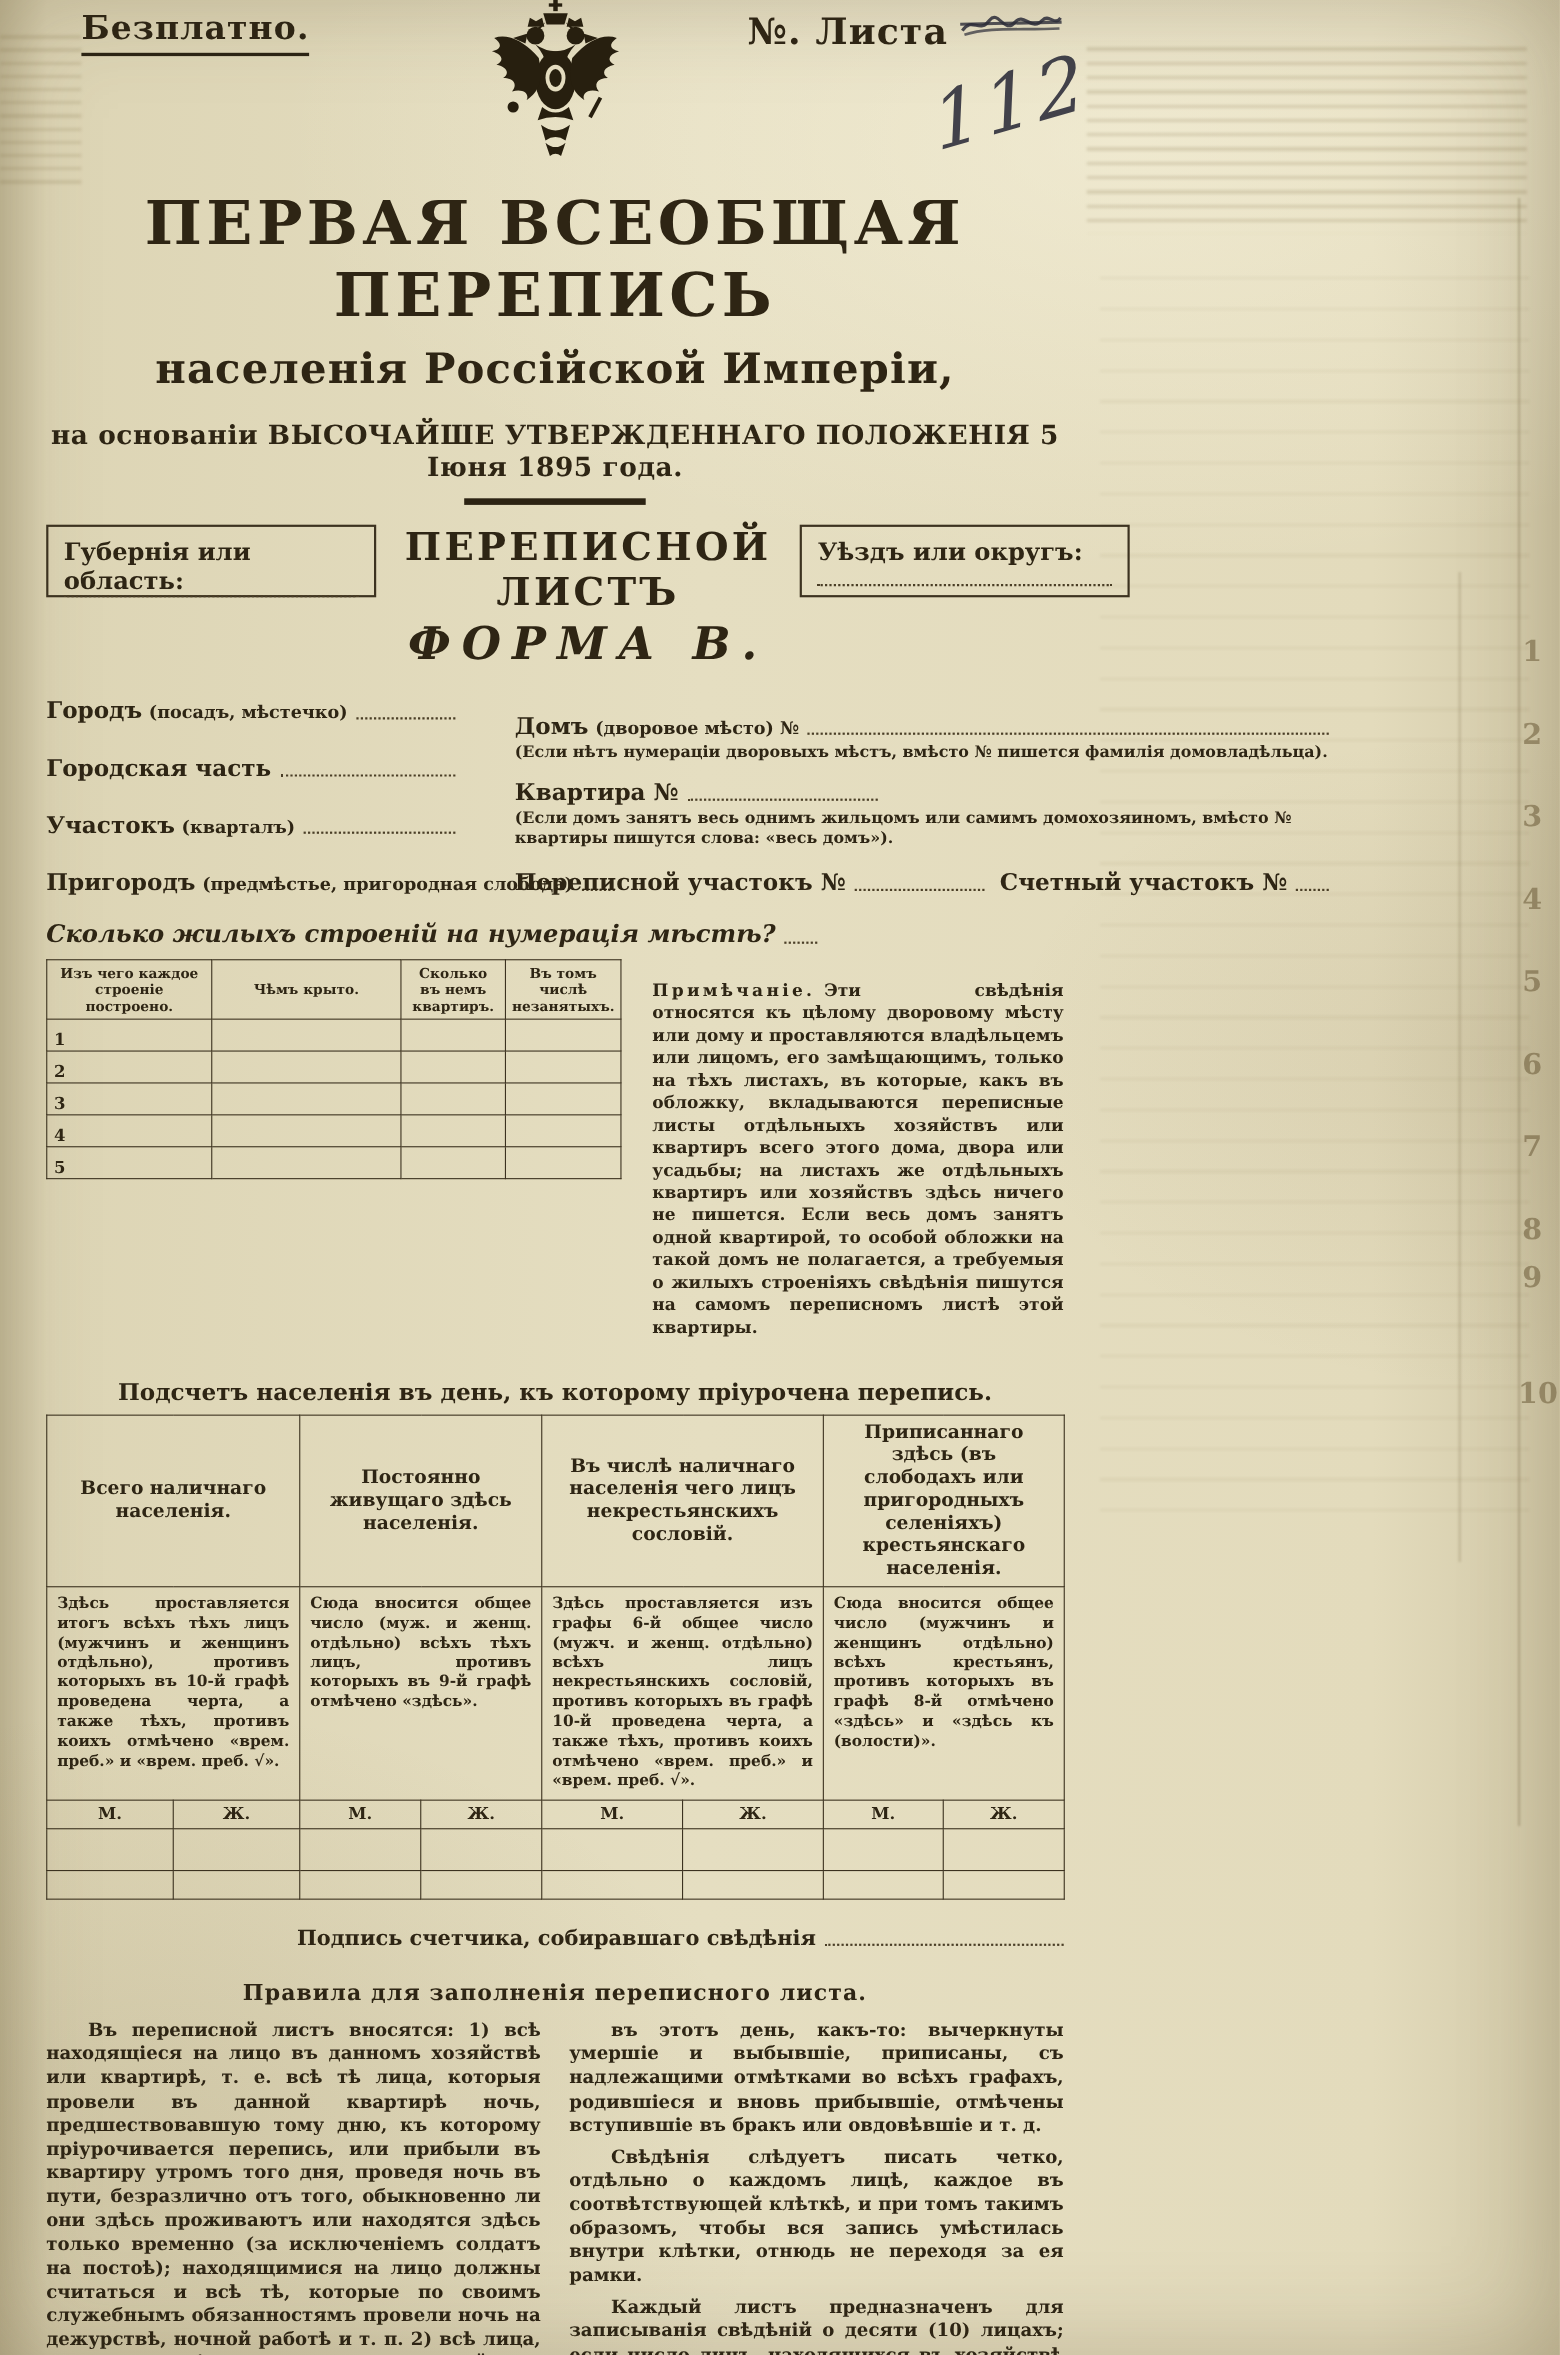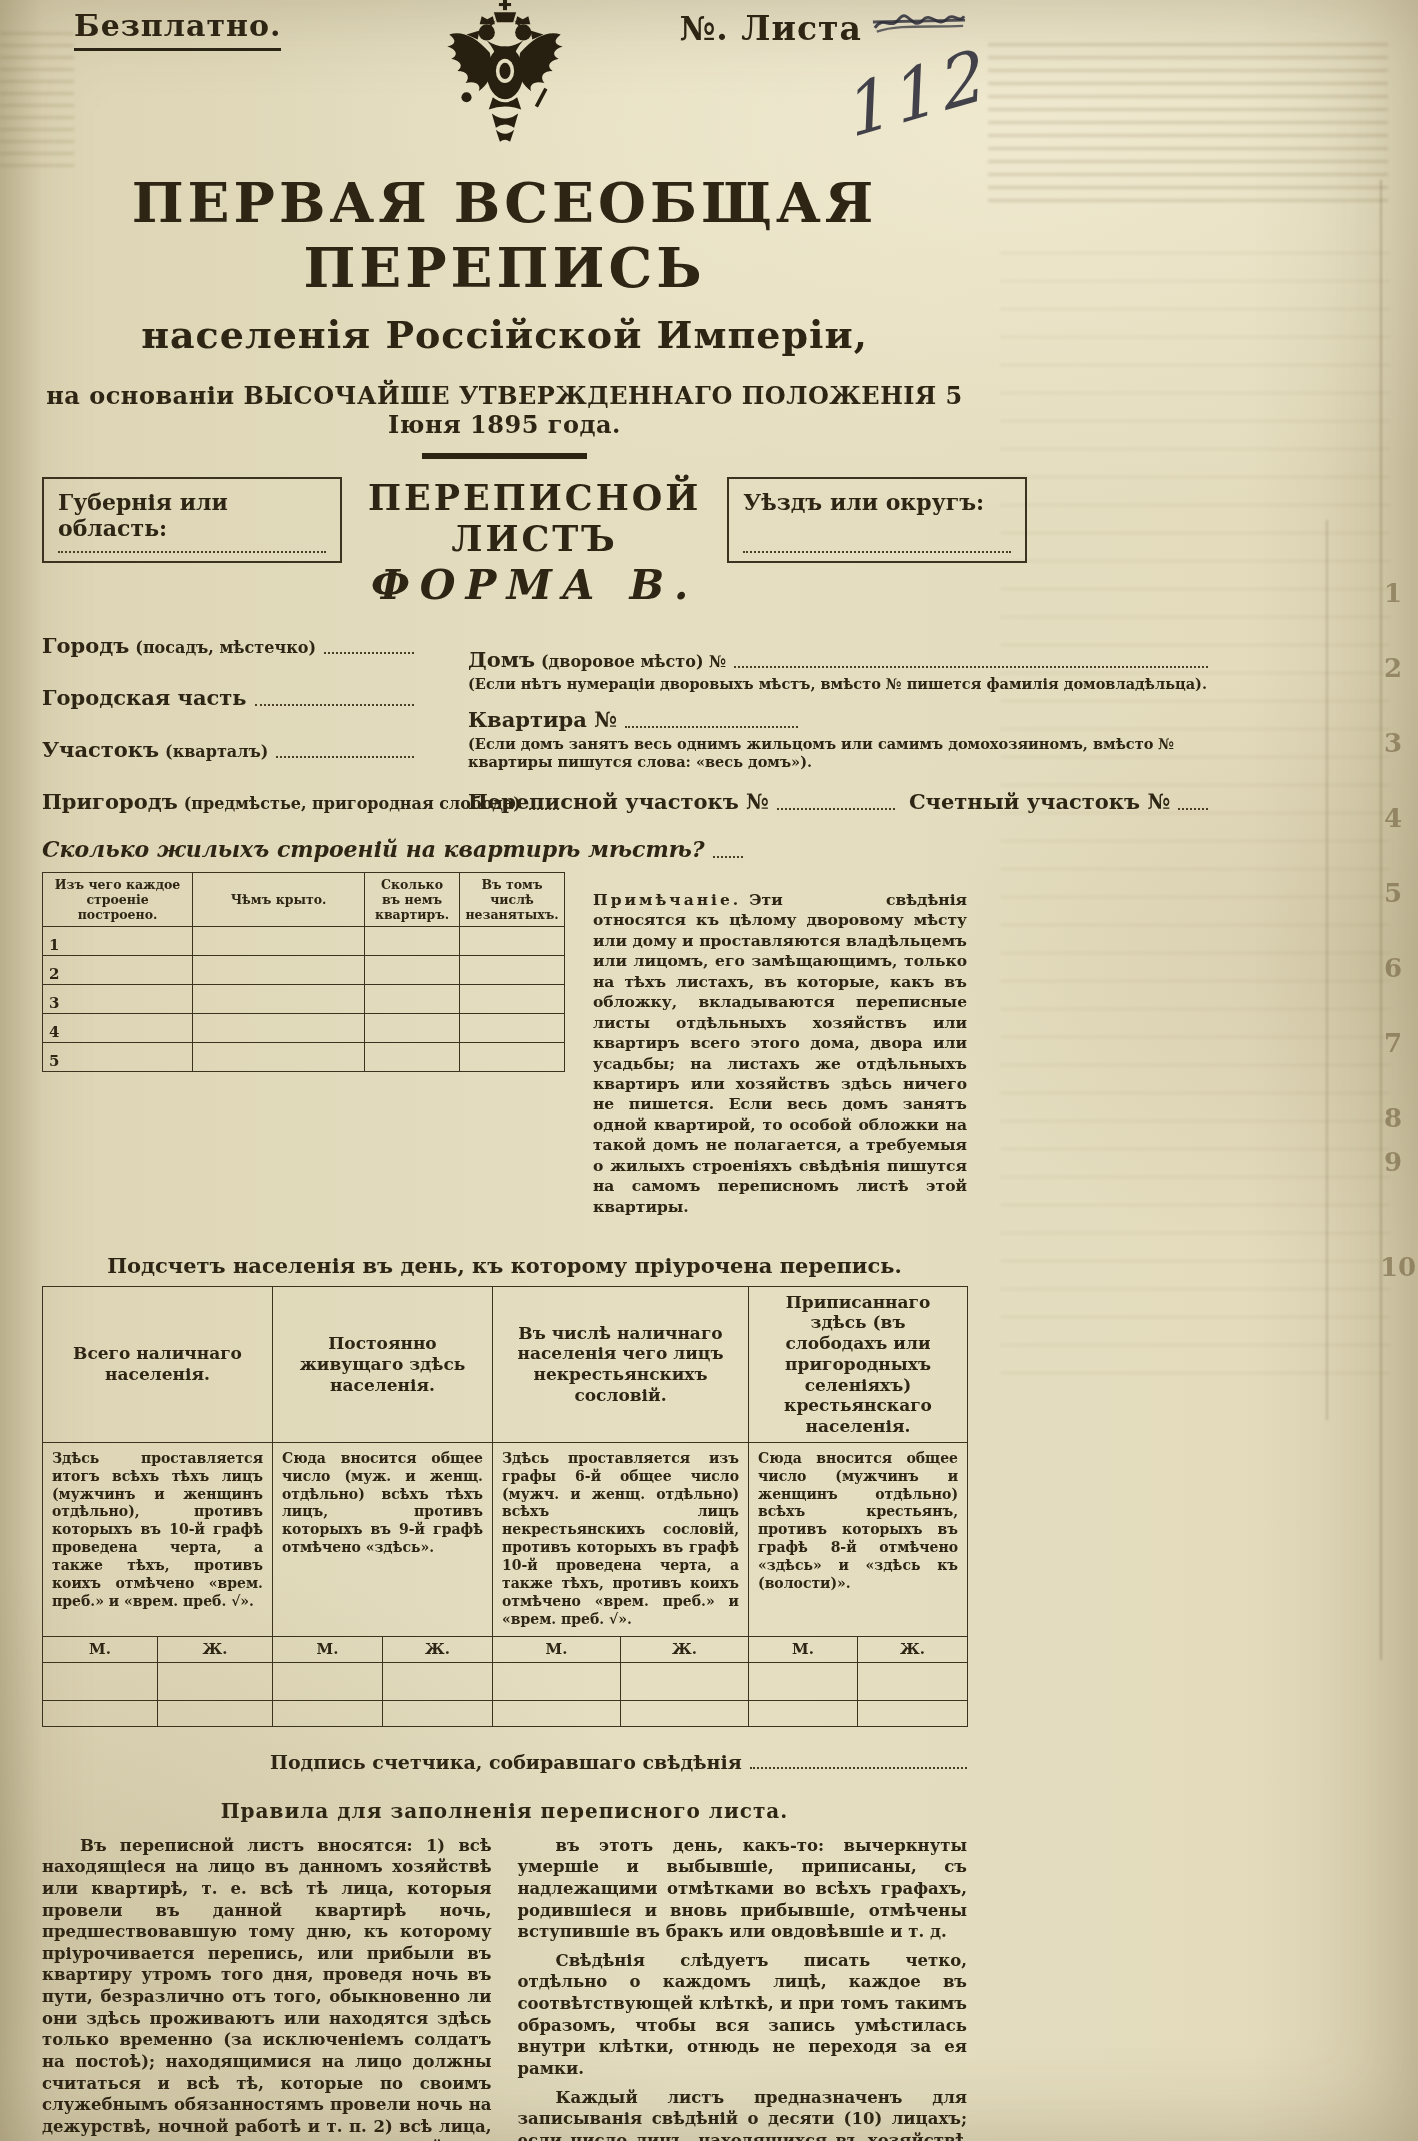--- a/index.html
+++ b/index.html
@@ -44,21 +44,21 @@
     color:#34343f;transform:rotate(-16deg) skewX(-8deg);letter-spacing:4px;opacity:.92;}
 
   
   .h1{margin-top:12px;text-align:center;font-size:55px;font-weight:bold;letter-spacing:4px;}
   .h2{margin-top:12px;text-align:center;font-size:38px;font-weight:bold;letter-spacing:1px;}
   .basis{margin-top:24px;text-align:center;font-size:24px;font-weight:bold;letter-spacing:.5px;}
   .divider{width:165px;height:6px;background:#2c2313;margin:14px auto 0;}
 
   
   .formhead{margin-top:18px;display:grid;grid-template-columns:300px 1fr 300px;column-gap:26px;align-items:stretch;}
-  .box{border:2.5px solid #3c3220;height:86px;box-sizing:border-box;padding:10px 14px 8px;display:flex;flex-direction:column;}
+  .box{border:2.5px solid #3c3220;height:66px;box-sizing:border-box;padding:10px 14px 8px;display:flex;flex-direction:column;}
   .boxlabel{font-size:22px;font-weight:bold;}
   .dotline{margin-top:auto;border-bottom:2px dotted #4a3e26;height:14px;}
   .fh-center{text-align:center;align-self:center;}
   .fh1{font-size:35px;font-weight:bold;letter-spacing:3px;}
   .fh2{font-size:41px;font-weight:bold;letter-spacing:10px;margin-top:2px;font-style:italic;}
 
   
   .address{margin-top:20px;display:grid;grid-template-columns:372px 1fr;column-gap:54px;}
   .field{display:flex;align-items:flex-end;}
   .flabel{font-size:21px;font-weight:bold;white-space:nowrap;}
@@ -226,21 +226,21 @@
         <div class="field">
           <span class="flabel">Переписной участокъ №</span>
           <span class="leader mid"></span>
           <span class="flabel" style="margin-left:14px">Счетный участокъ №</span>
           <span class="leader"></span>
         </div>
       </div>
     </div>
 
     <div class="question">
-      <span class="q">Сколько жилыхъ строеній на квартирѣ мѣстѣ?</span>
+      <span class="q">Сколько жилыхъ строеній на нумерація мѣстѣ?</span>
       <span class="leader"></span>
     </div>
     <div class="bldgrow">
       <table class="bldg">
         <colgroup>
             <col style="width:150px">
             <col style="width:172px">
             <col style="width:95px">
             <col style="width:105px">
           </colgroup>

